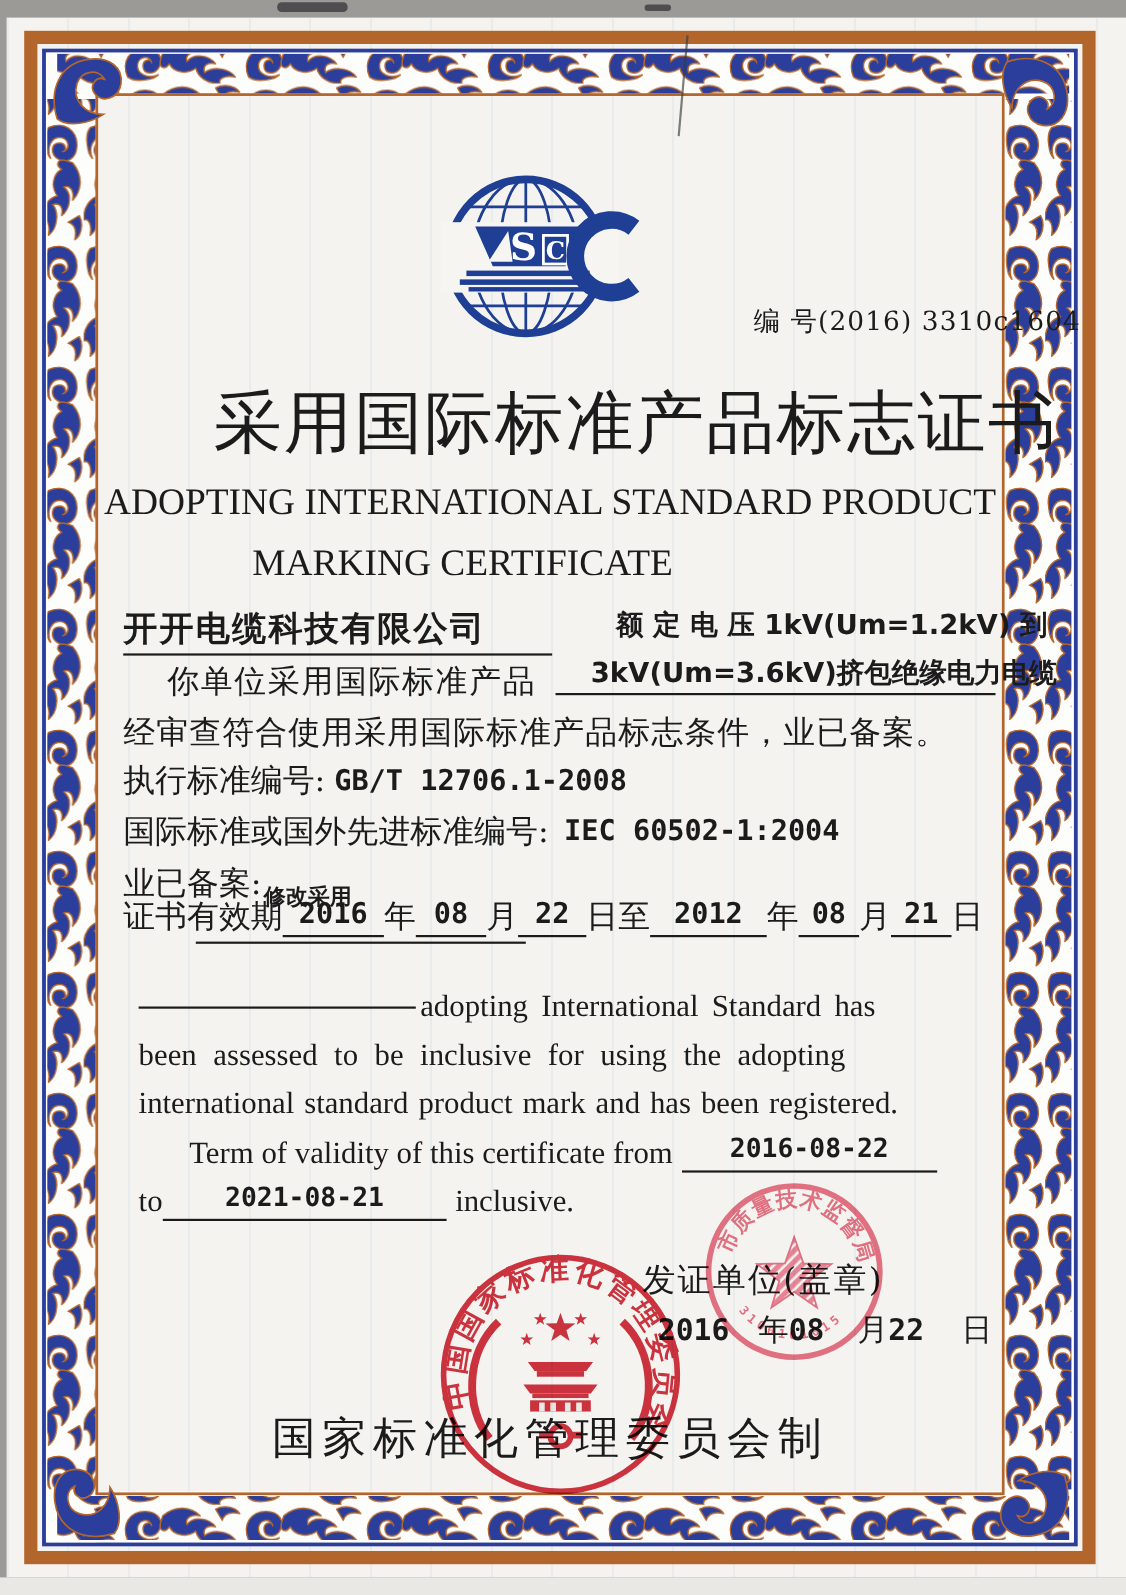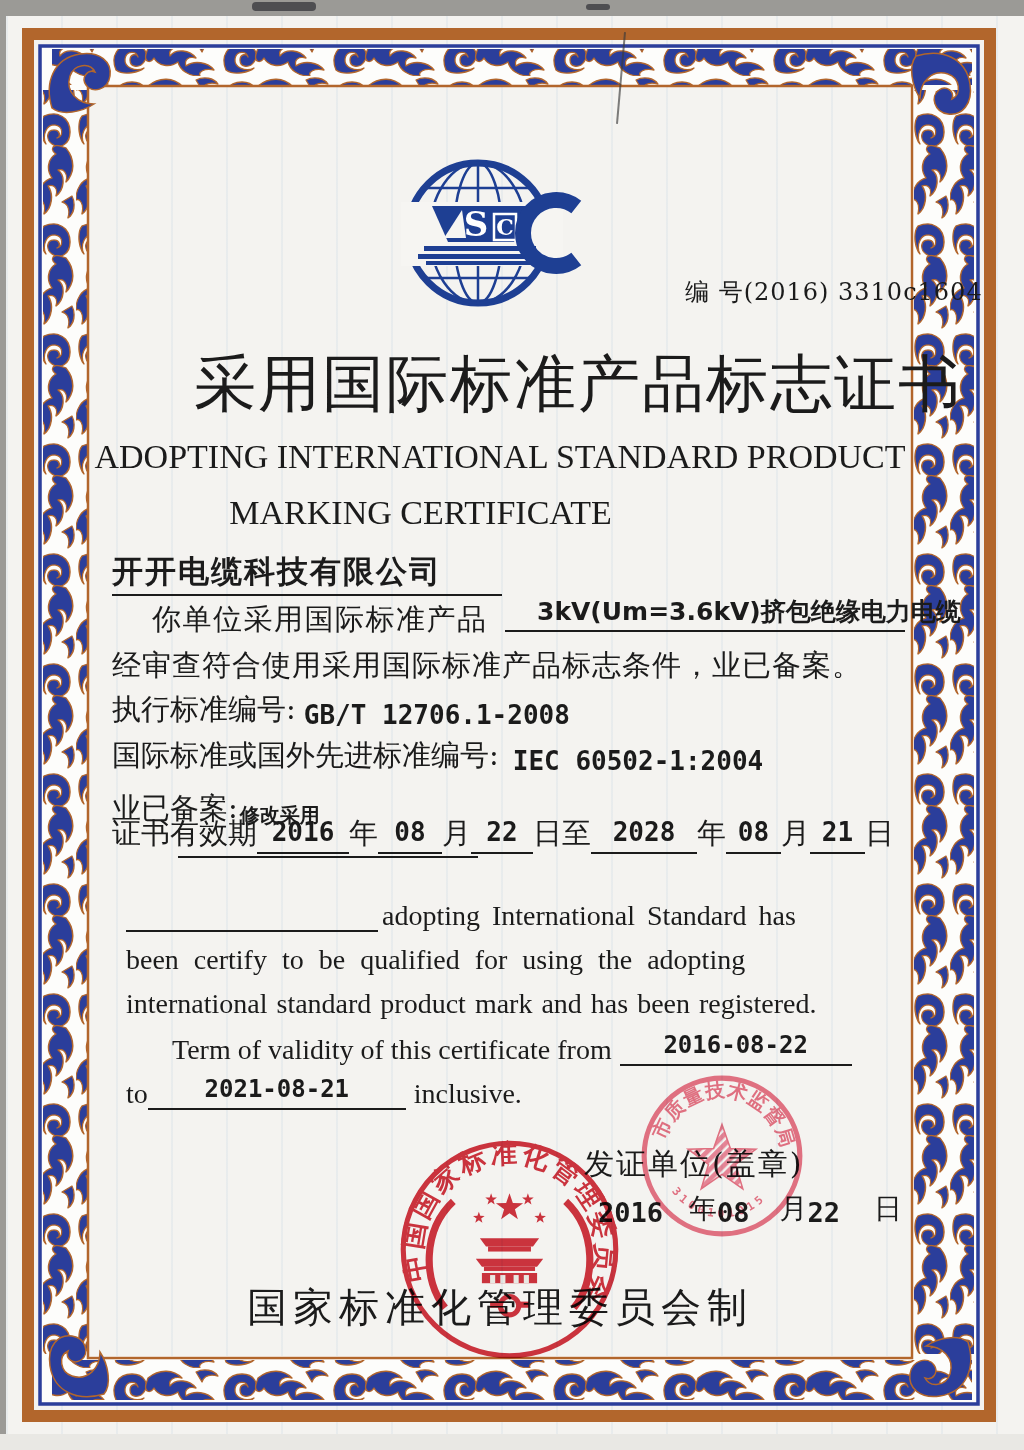--- a/index.html
+++ b/index.html
@@ -9,21 +9,21 @@
   #paper{position:absolute;left:6px;top:16px;width:1018px;height:1418px;
     background:#f4f3f0;
     background-image:repeating-linear-gradient(90deg, rgba(130,170,205,0.10) 0 2px, rgba(0,0,0,0) 2px 55px);
   }
   #bottom-strip{position:absolute;left:0;bottom:0;width:1024px;height:16px;background:#e9e8e4;}
   .t{position:absolute;color:#1b1b1b;white-space:nowrap;z-index:3;}
   .zh{font-family:"DejaVu Serif","Liberation Serif",serif;font-weight:400;}
   .zhb{font-family:"DejaVu Sans",sans-serif;font-weight:700;}
   .mono{font-family:"DejaVu Sans Mono",monospace;font-weight:700;}
   .en{font-family:"Liberation Serif","DejaVu Serif",serif;}
-  .row{display:flex;align-items:flex-end;}
+  .row{display:flex;align-items:center;}
   .blank{display:inline-block;border-bottom:2.5px solid #1b1b1b;text-align:center;}
   .blank>span{display:inline-block;transform:translateY(-4px);}
   .center{text-align:center;}
   svg{display:block;}
   .stamp{mix-blend-mode:multiply;opacity:.92;z-index:4;}
   .smudge{position:absolute;background:#34343a;border-radius:4px;opacity:.75;z-index:1;}
 </style>
 </head>
 <body>
 
@@ -95,20 +95,21 @@
 
   <div class="t zh" style="left:645px;top:276px;font-size:24px;letter-spacing:1px;margin-left:40px;">编 号(2016) 3310c1604</div>
 
   <div class="t zh center" style="left:88px;top:342px;width:960px;font-size:62px;letter-spacing:2px;padding-left:10px;">采用国际标准产品标志证书</div>
   <div class="t en center" style="left:88px;top:438px;width:824px;font-size:34px;">ADOPTING INTERNATIONAL STANDARD PRODUCT</div>
   <div class="t en center" style="left:88px;top:494px;width:665px;font-size:34px;">MARKING CERTIFICATE</div>
 
   <div class="t zhb" style="left:112px;top:551px;font-size:31px;letter-spacing:2px;">开开电缆科技有限公司</div>
   <div class="t" style="left:112px;top:594px;width:390px;border-bottom:2.5px solid #1b1b1b;"></div>
 
+  <div class="t zhb" style="left:560px;top:551px;font-size:25px;">额 定 电 压  1kV(Um=1.2kV) 到</div>
   <div class="t zhb" style="left:537px;top:595px;font-size:25px;">3kV(Um=3.6kV)挤包绝缘电力电缆</div>
 
   <div class="t zh" style="left:152px;top:600px;font-size:29px;letter-spacing:1.5px;">你单位采用国际标准产品</div>
   <div class="t" style="left:505px;top:630px;width:400px;border-bottom:2.5px solid #1b1b1b;"></div>
 
   <div class="t zh" style="left:112px;top:646px;font-size:29px;letter-spacing:1px;">经审查符合使用采用国际标准产品标志条件，业已备案。</div>
 
   <div class="t row" style="left:112px;top:690px;">
     <span class="zh" style="font-size:29px;">执行标准编号:</span>
     <span class="mono" style="font-size:26px;margin-left:8px;">GB/T 12706.1-2008</span>
@@ -125,36 +126,36 @@
   </div>
 
   <div class="t row" style="left:112px;top:814px;font-size:29px;">
     <span class="zh">证书有效期</span>
     <span class="blank" style="width:92px;"><span class="mono" style="font-size:26px;">2016</span></span>
     <span class="zh">年</span>
     <span class="blank" style="width:64px;"><span class="mono" style="font-size:26px;">08</span></span>
     <span class="zh">月</span>
     <span class="blank" style="width:62px;"><span class="mono" style="font-size:26px;">22</span></span>
     <span class="zh">日至</span>
-    <span class="blank" style="width:106px;"><span class="mono" style="font-size:26px;">2028</span></span>
+    <span class="blank" style="width:106px;"><span class="mono" style="font-size:26px;">2012</span></span>
     <span class="zh">年</span>
     <span class="blank" style="width:55px;"><span class="mono" style="font-size:26px;">08</span></span>
     <span class="zh">月</span>
     <span class="blank" style="width:55px;"><span class="mono" style="font-size:26px;">21</span></span>
     <span class="zh">日</span>
   </div>
 
   <div class="t row en" style="left:172px;top:856px;font-size:28px;">
     <span class="blank" style="width:300px;margin-left:6px;"></span>
   </div>
   <div class="t row en" style="left:126px;top:900px;font-size:28px;">
     <span class="blank" style="width:252px;"></span>
     <span style="word-spacing:5px;margin-left:4px;">adopting International Standard has</span>
   </div>
-  <div class="t en" style="left:126px;top:944px;font-size:28px;word-spacing:8px;">been certify to be qualified for using the adopting</div>
+  <div class="t en" style="left:126px;top:944px;font-size:28px;word-spacing:8px;">been assessed to be inclusive for using the adopting</div>
   <div class="t en" style="left:126px;top:988px;font-size:28px;word-spacing:2px;">international standard product mark and has been registered.</div>
 
   <div class="t row en" style="left:172px;top:1032px;font-size:28px;">
     <span>Term of validity of this certificate from</span>
     <span class="blank" style="width:232px;margin-left:8px;"><span class="mono" style="font-size:24px;">2016-08-22</span></span>
   </div>
   <div class="t row en" style="left:126px;top:1076px;font-size:28px;">
     <span>to</span>
     <span class="blank" style="width:258px;"><span class="mono" style="font-size:24px;">2021-08-21</span></span>
     <span style="margin-left:8px;">inclusive.</span>

